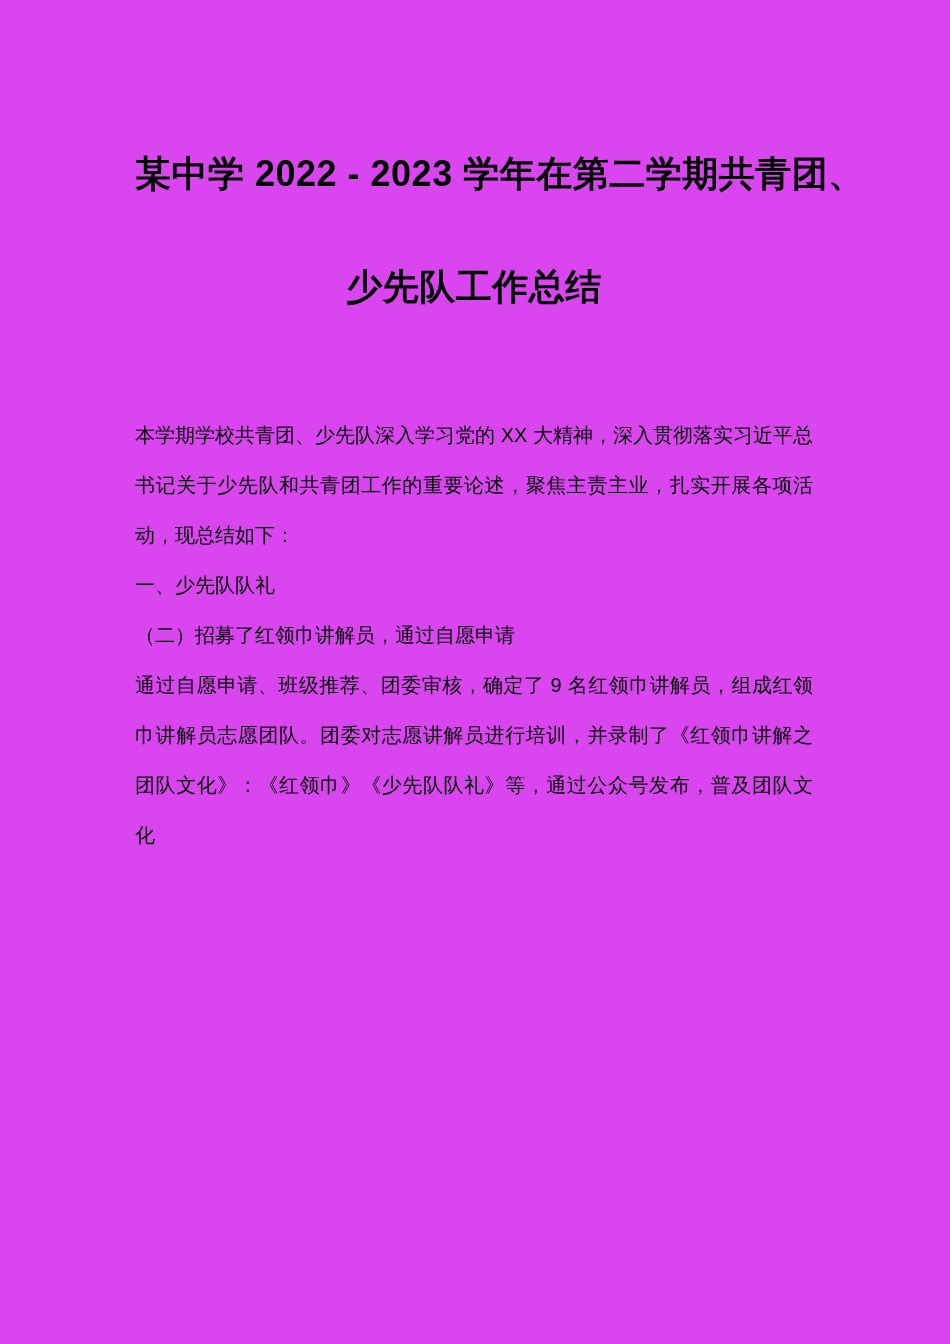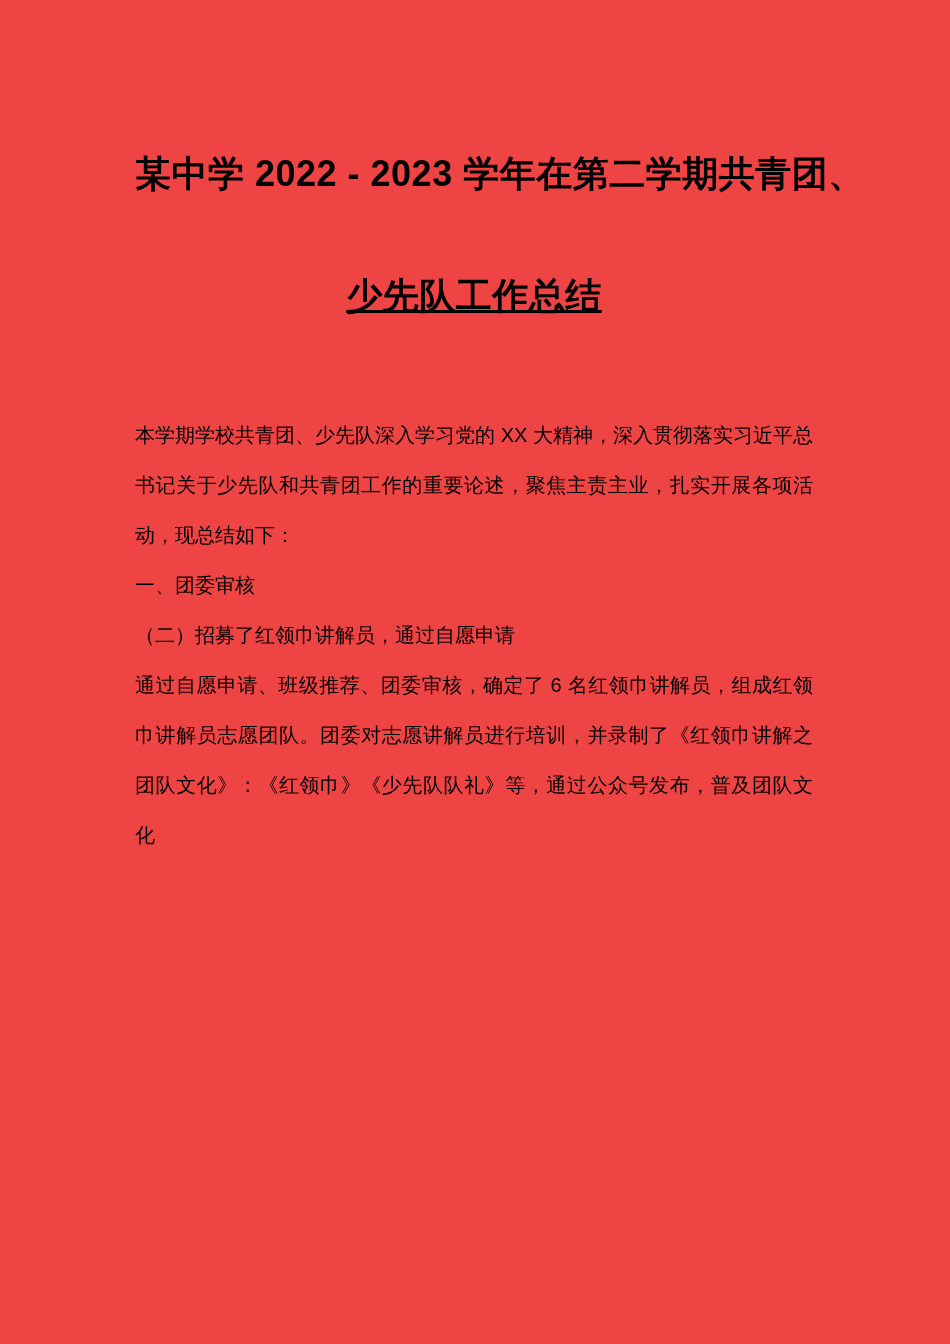--- a/index.html
+++ b/index.html
@@ -4,38 +4,38 @@
 <style>
   html, body {
     margin: 0;
     padding: 0;
     background: #ffffff;
   }
   .page {
     position: relative;
     width: 950px;
     height: 1344px;
-    background: #ef4444;
+    background: #d946ef;
     color: #000000;
     font-family: "Liberation Sans", sans-serif;
     overflow: hidden;
   }
   .title-line {
     position: absolute;
     left: 135px;
     width: 678px;
     text-align: center;
     font-weight: 700;
     font-size: 36px;
     line-height: 48px;
     white-space: nowrap;
     letter-spacing: 0.5px;
   }
   .title-line-1 { top: 150px; }
-  .title-line-2 { top: 272px; text-decoration: underline; }
+  .title-line-2 { top: 263px; }
   .doc-body {
     position: absolute;
     left: 135px;
     top: 410px;
     width: 678px;
     font-size: 20px;
     line-height: 50px;
   }
   .doc-body p {
     margin: 0;
@@ -48,18 +48,18 @@
 <body>
 
 <div class="page">
 
   <div class="title-line title-line-1">某中学 2022 - 2023 学年在第二学期共青团、</div>
 
   <div class="title-line title-line-2">少先队工作总结</div>
 
   <div class="doc-body">
     <p>本学期学校共青团、少先队深入学习党的 XX 大精神，深入贯彻落实习近平总书记关于少先队和共青团工作的重要论述，聚焦主责主业，扎实开展各项活动，现总结如下：</p>
-    <p>一、团委审核</p>
+    <p>一、少先队队礼</p>
     <p>（二）招募了红领巾讲解员，通过自愿申请</p>
-    <p>通过自愿申请、班级推荐、团委审核，确定了 6 名红领巾讲解员，组成红领巾讲解员志愿团队。团委对志愿讲解员进行培训，并录制了《红领巾讲解之团队文化》：《红领巾》《少先队队礼》等，通过公众号发布，普及团队文化</p>
+    <p>通过自愿申请、班级推荐、团委审核，确定了 9 名红领巾讲解员，组成红领巾讲解员志愿团队。团委对志愿讲解员进行培训，并录制了《红领巾讲解之团队文化》：《红领巾》《少先队队礼》等，通过公众号发布，普及团队文化</p>
   </div>
 
 </div>
 
 </body></html>

